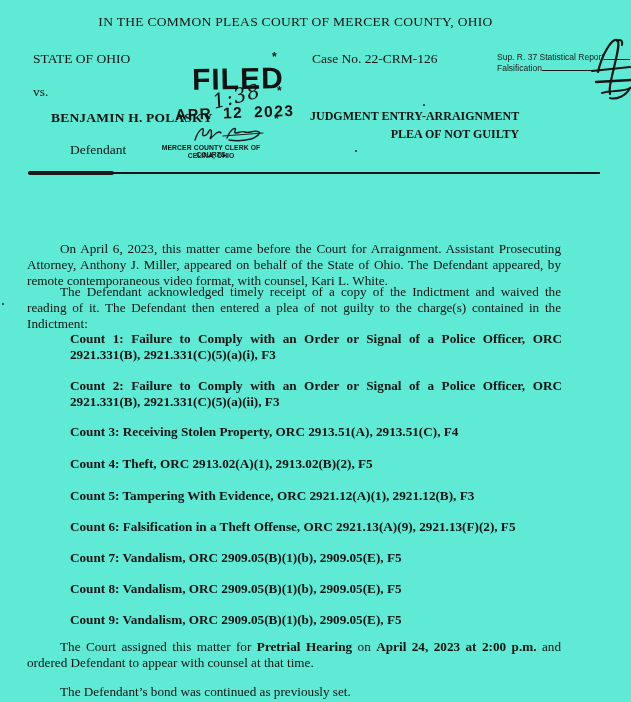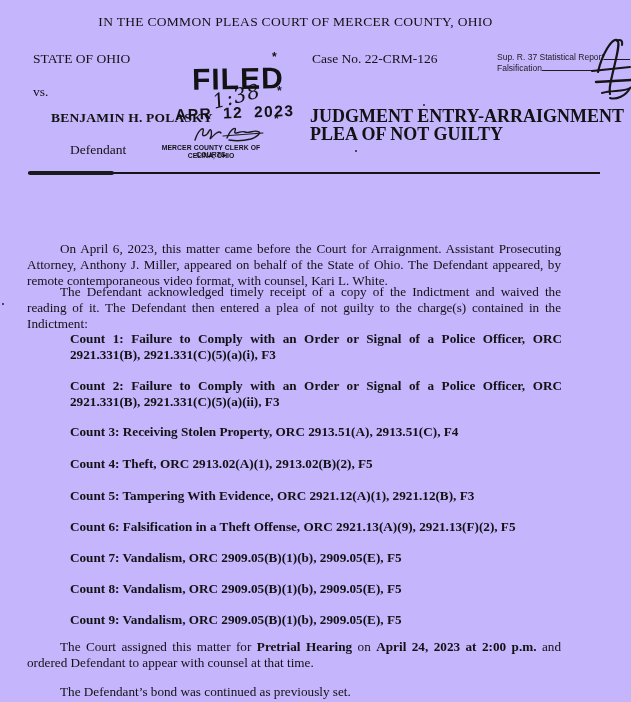--- a/index.html
+++ b/index.html
@@ -1,34 +1,34 @@
 <!DOCTYPE html>
 <html><head>
 <meta charset="utf-8">
 <style>
   * { margin:0; padding:0; box-sizing:border-box; }
   html,body { background:#ffffff; }
   .page {
     position:relative; width:631px; height:702px;
-    background:#c4b5fd; color:#121212; overflow:hidden;
+    background:#5eead4; color:#121212; overflow:hidden;
     font-family:"Liberation Serif", serif;
   }
   .abs { position:absolute; }
 
   
   .court-title { top:14px; left:28px; width:535px; text-align:center;
     font-size:13.5px; letter-spacing:0.3px; }
 
   .plaintiff   { top:51px;  left:33px; font-size:13.5px; }
   .vs          { top:84px;  left:33px; font-size:13.5px; }
   .def-name    { top:110px; left:51px; font-size:13.5px; font-weight:bold; letter-spacing:0.2px; }
   .def-label   { top:142px; left:70px; font-size:13.5px; }
 
   .case-no     { top:51px;  left:312px; font-size:13.5px; }
-  .entry-title { top:108px; left:310px; font-size:18px; font-weight:bold; line-height:17.5px; }
+  .entry-title { top:108px; left:310px; font-size:12px; font-weight:bold; line-height:17.5px;text-align:right; }
 
   .supr { top:52px; left:497px; width:134px;
     font-family:"Liberation Sans", sans-serif; font-size:8.5px; line-height:11px; color:#1c1c1c; }
   .supr .uline { display:inline-block; border-bottom:1px solid #1c1c1c; height:8px; }
 
   
   .filed { top:62px; left:192px; font-family:"Liberation Sans", sans-serif;
     font-weight:bold; font-size:30px; letter-spacing:1px; transform:rotate(-1deg); }
   .stamp-date { top:104px; left:175px; font-family:"Liberation Sans", sans-serif;
     font-weight:bold; font-size:15.5px; letter-spacing:1.5px; word-spacing:5px; transform:rotate(-2deg); }

